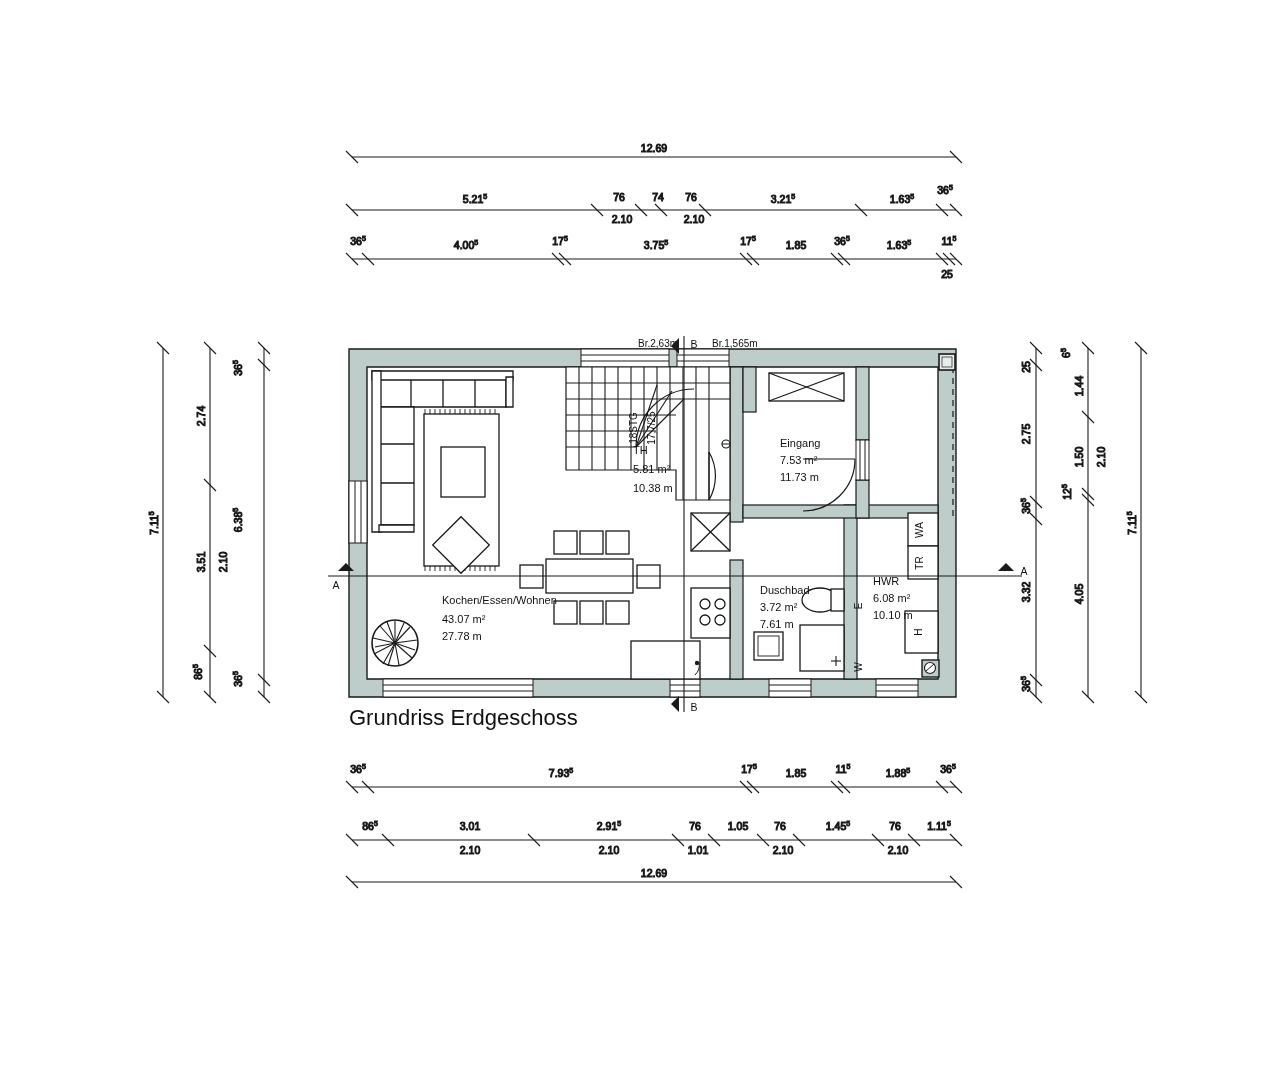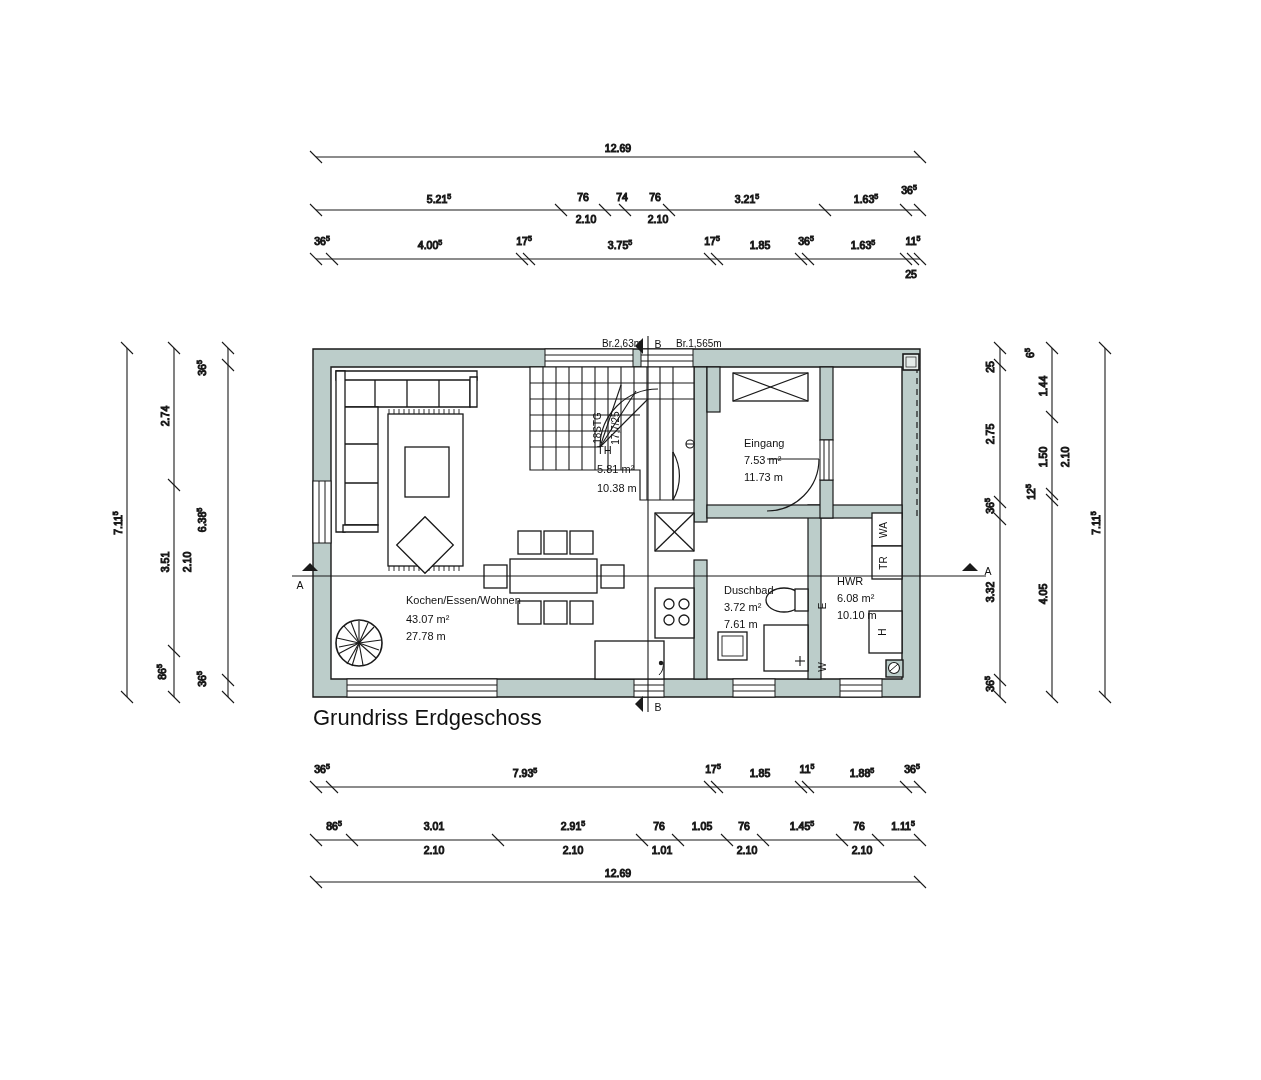--- a/index.html
+++ b/index.html
@@ -1,18 +1,18 @@
 <!DOCTYPE html>
 <html><head>
 <meta charset="utf-8">
 <style>
   html,body{margin:0;padding:0;background:#ffffff;}
   body{width:1261px;height:1080px;overflow:hidden;
        font-family:"Liberation Sans", sans-serif; color:#000;}
-  #stage{position:relative;width:1030px;height:1080px;}
+  #stage{position:relative;width:1030px;height:1080px;margin-left:36px;}
   svg{display:block;}
   text{font-family:"Liberation Sans", sans-serif;fill:#111;}
 </style>
 </head>
 <body>
 
 <div id="stage">
 <svg width="1261" height="1080" viewBox="0 0 1261 1080" xmlns="http://www.w3.org/2000/svg">
 
   <rect x="0" y="0" width="1261" height="1080" fill="#ffffff"></rect>

